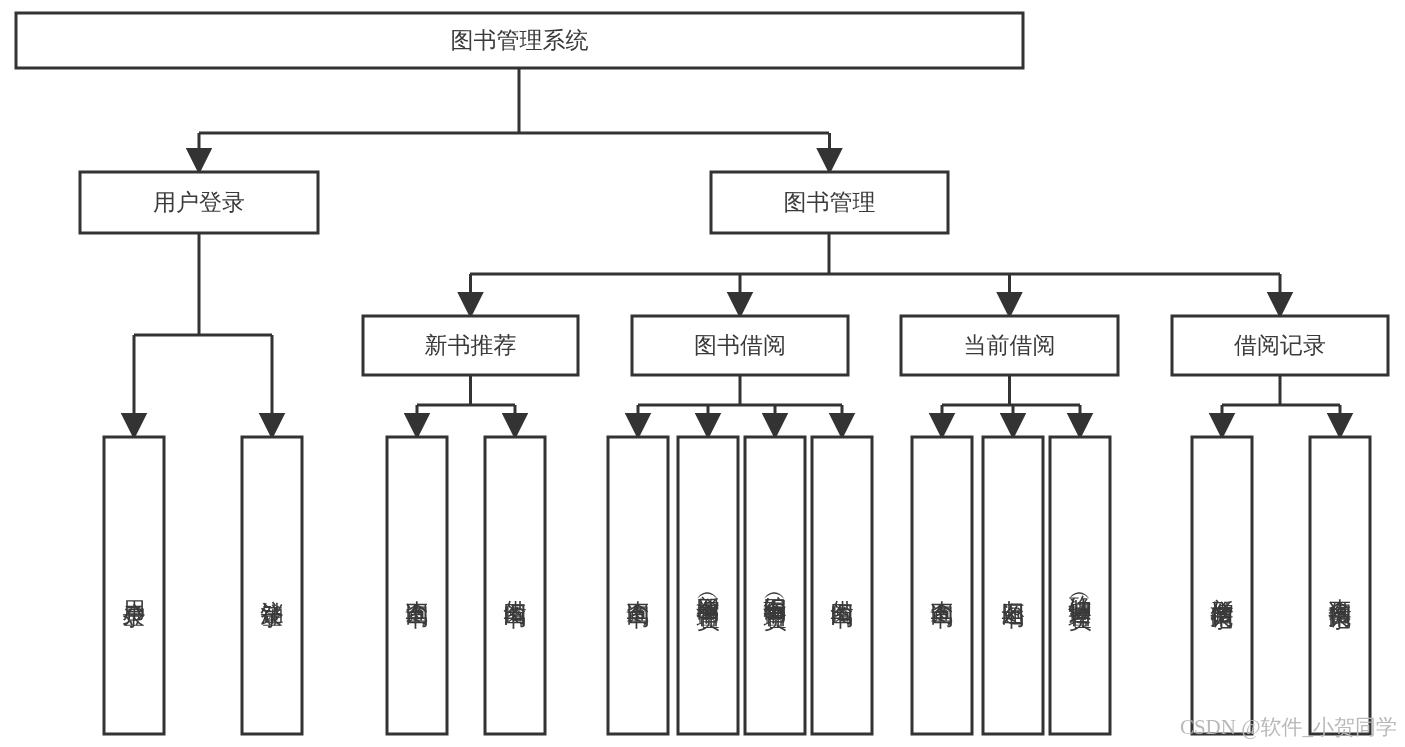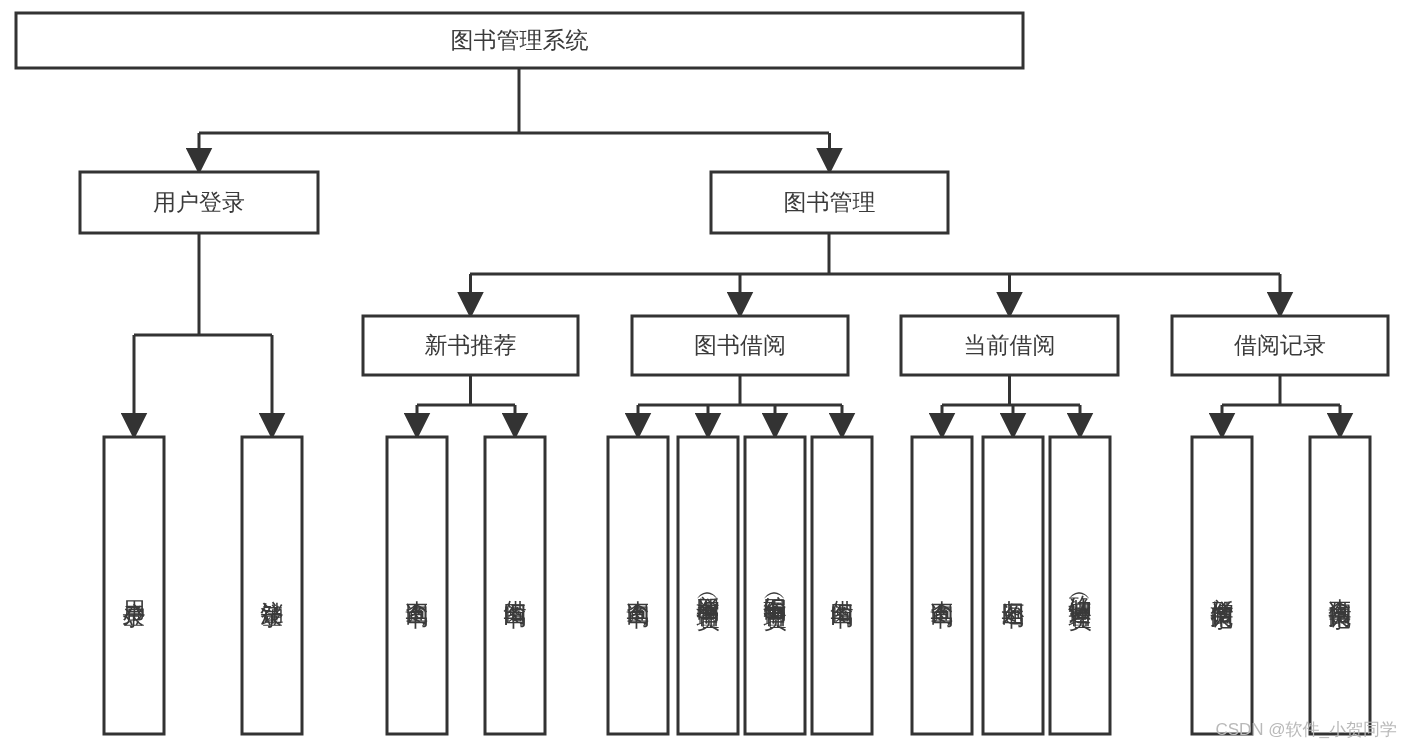--- a/index.html
+++ b/index.html
@@ -63,22 +63,22 @@
     font-size: 23px;
     line-height: 1.18;
     color: #3a3a3a;
     letter-spacing: 2px;
     white-space: nowrap;
   }
   .watermark {
     position: absolute;
     right: 8px;
     bottom: 6px;
-    font-family: Liberation Sans, sans-serif;
-    font-size: 17px;
+    font-family: Liberation Serif, serif;
+    font-size: 21px;
     color: #b9b9b9;
     white-space: nowrap;
     user-select: none;
   }
 </style>
 </head>
 <body>
 
 <div id="diagram-root">
   <svg class="flow" viewBox="0 0 1405 747" xmlns="http://www.w3.org/2000/svg">

